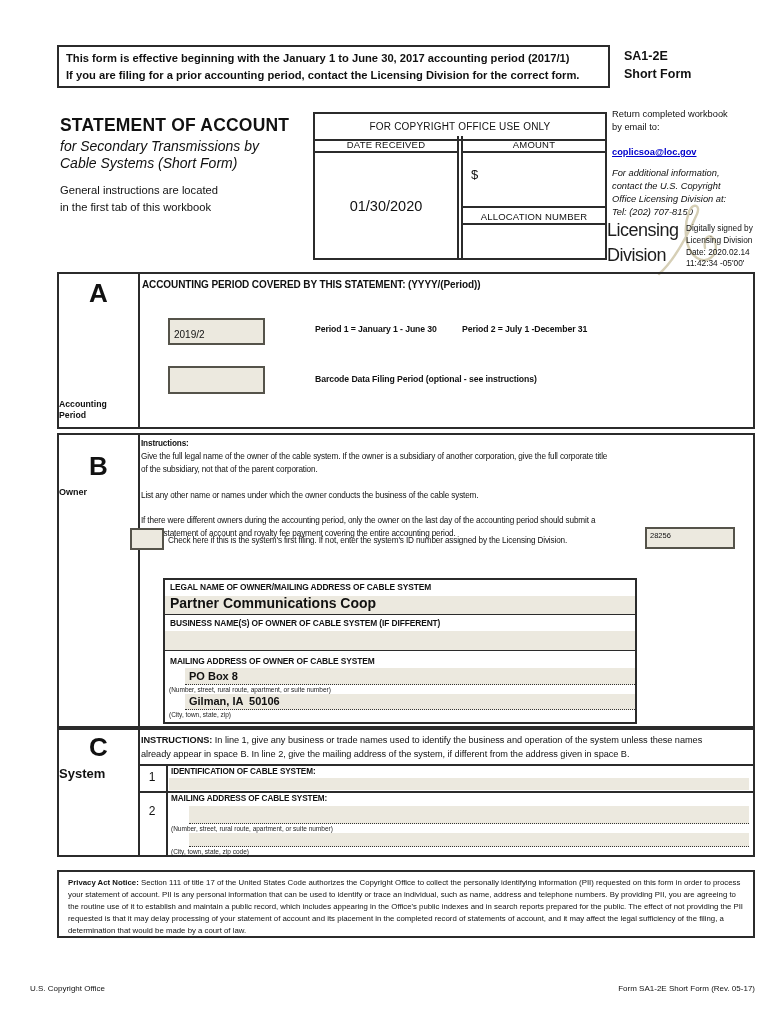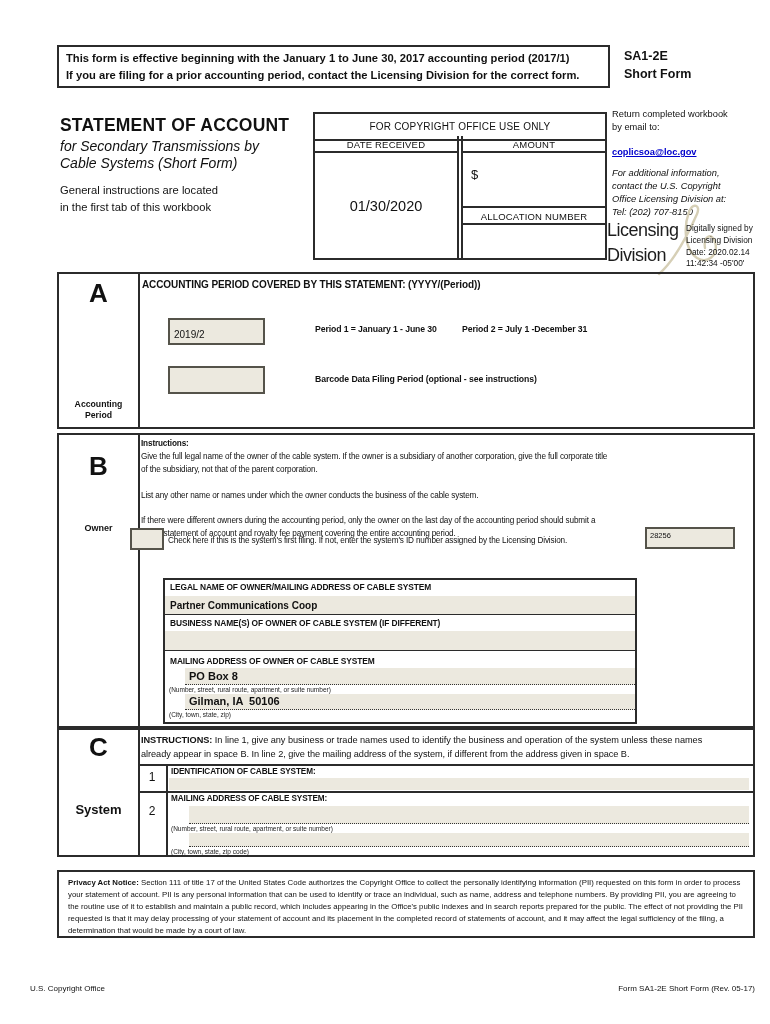--- a/index.html
+++ b/index.html
@@ -9,21 +9,21 @@
   .b{font-weight:bold;}
   .i{font-style:italic;}
   .box{border:2px solid #2b2b2b;box-sizing:border-box;}
   .field{background:#ece9df;border:2px solid #55534a;box-sizing:border-box;}
   .srow{background:#ece9df;box-sizing:border-box;}
   .dot{border-bottom:1px dotted #333;margin-left:20px;}
   .solidrow{border-bottom:1.5px solid #2b2b2b;}
   .cap{font-size:6.5px;color:#222;}
   .lab{font-size:8.4px;font-weight:bold;letter-spacing:-0.1px;}
   .biglb{font-size:26px;font-weight:bold;}
-  .sidelb{font-size:8.7px;font-weight:bold;text-align:center;line-height:11px;margin-top:36px;}
+  .sidelb{font-size:8.7px;font-weight:bold;line-height:11px;}
   .instr{font-size:8.2px;line-height:12.9px;letter-spacing:-0.15px;}
   .instr div{min-height:12.9px;}
   .valtext{white-space:pre-wrap;}
   .lettercol{left:0;top:0;bottom:0;width:79px;border-right:2px solid #2b2b2b;}
   .hdrcell{font-size:9.5px;text-align:center;letter-spacing:0.2px;padding-top:3px;box-sizing:border-box;}
   a.email{color:#0000cc;text-decoration:underline;font-weight:bold;}
 </style>
 </head>
 <body>
 
@@ -120,21 +120,21 @@
       <div>If there were different owners during the accounting period, only the owner on the last day of the accounting period should submit a</div>
       <div>single statement of account and royalty fee payment covering the entire accounting period.</div>
     </div>
     <div class="a field" style="left:71px;top:93px;width:34px;height:22px;z-index:2;"></div>
     <div class="a" style="left:109px;top:101px;font-size:8.2px;letter-spacing:-0.15px;">Check here if this is the system's first filing. If not, enter the system's ID number assigned by the Licensing Division.</div>
     <div class="a field" style="left:586px;top:92px;width:90px;height:22px;font-size:7.5px;padding:2px 0 0 3px;">28256</div>
 
     <div class="a" style="left:104px;top:143px;width:474px;height:146px;border:2px solid #2b2b2b;box-sizing:border-box;">
       <div class="a lab" style="left:5px;top:2px;">LEGAL NAME OF OWNER/MAILING ADDRESS OF CABLE SYSTEM</div>
       <div class="a srow solidrow" style="left:0;top:16px;right:0;height:19px;">
-        <span class="a b valtext" style="left:5px;bottom:3px;font-size:10px;margin-top:46px;">Partner Communications Coop</span>
+        <span class="a b valtext" style="left:5px;bottom:3px;font-size:14px;margin-top:46px;">Partner Communications Coop</span>
       </div>
       <div class="a lab" style="left:5px;top:38px;">BUSINESS NAME(S) OF OWNER OF CABLE SYSTEM (IF DIFFERENT)</div>
       <div class="a srow solidrow" style="left:0;top:51px;right:0;height:20px;">
         <span class="a b valtext" style="left:5px;bottom:3px;font-size:8.5px;"></span>
       </div>
       <div class="a lab" style="left:5px;top:76px;">MAILING ADDRESS OF OWNER OF CABLE SYSTEM</div>
       <div class="a srow dot" style="left:0;top:88px;right:0;height:17px;">
         <span class="a b valtext" style="left:4px;bottom:2px;font-size:11px;">PO Box 8</span>
       </div>
       <div class="a cap" style="left:4px;top:106px;">(Number, street, rural route, apartment, or suite number)</div>

